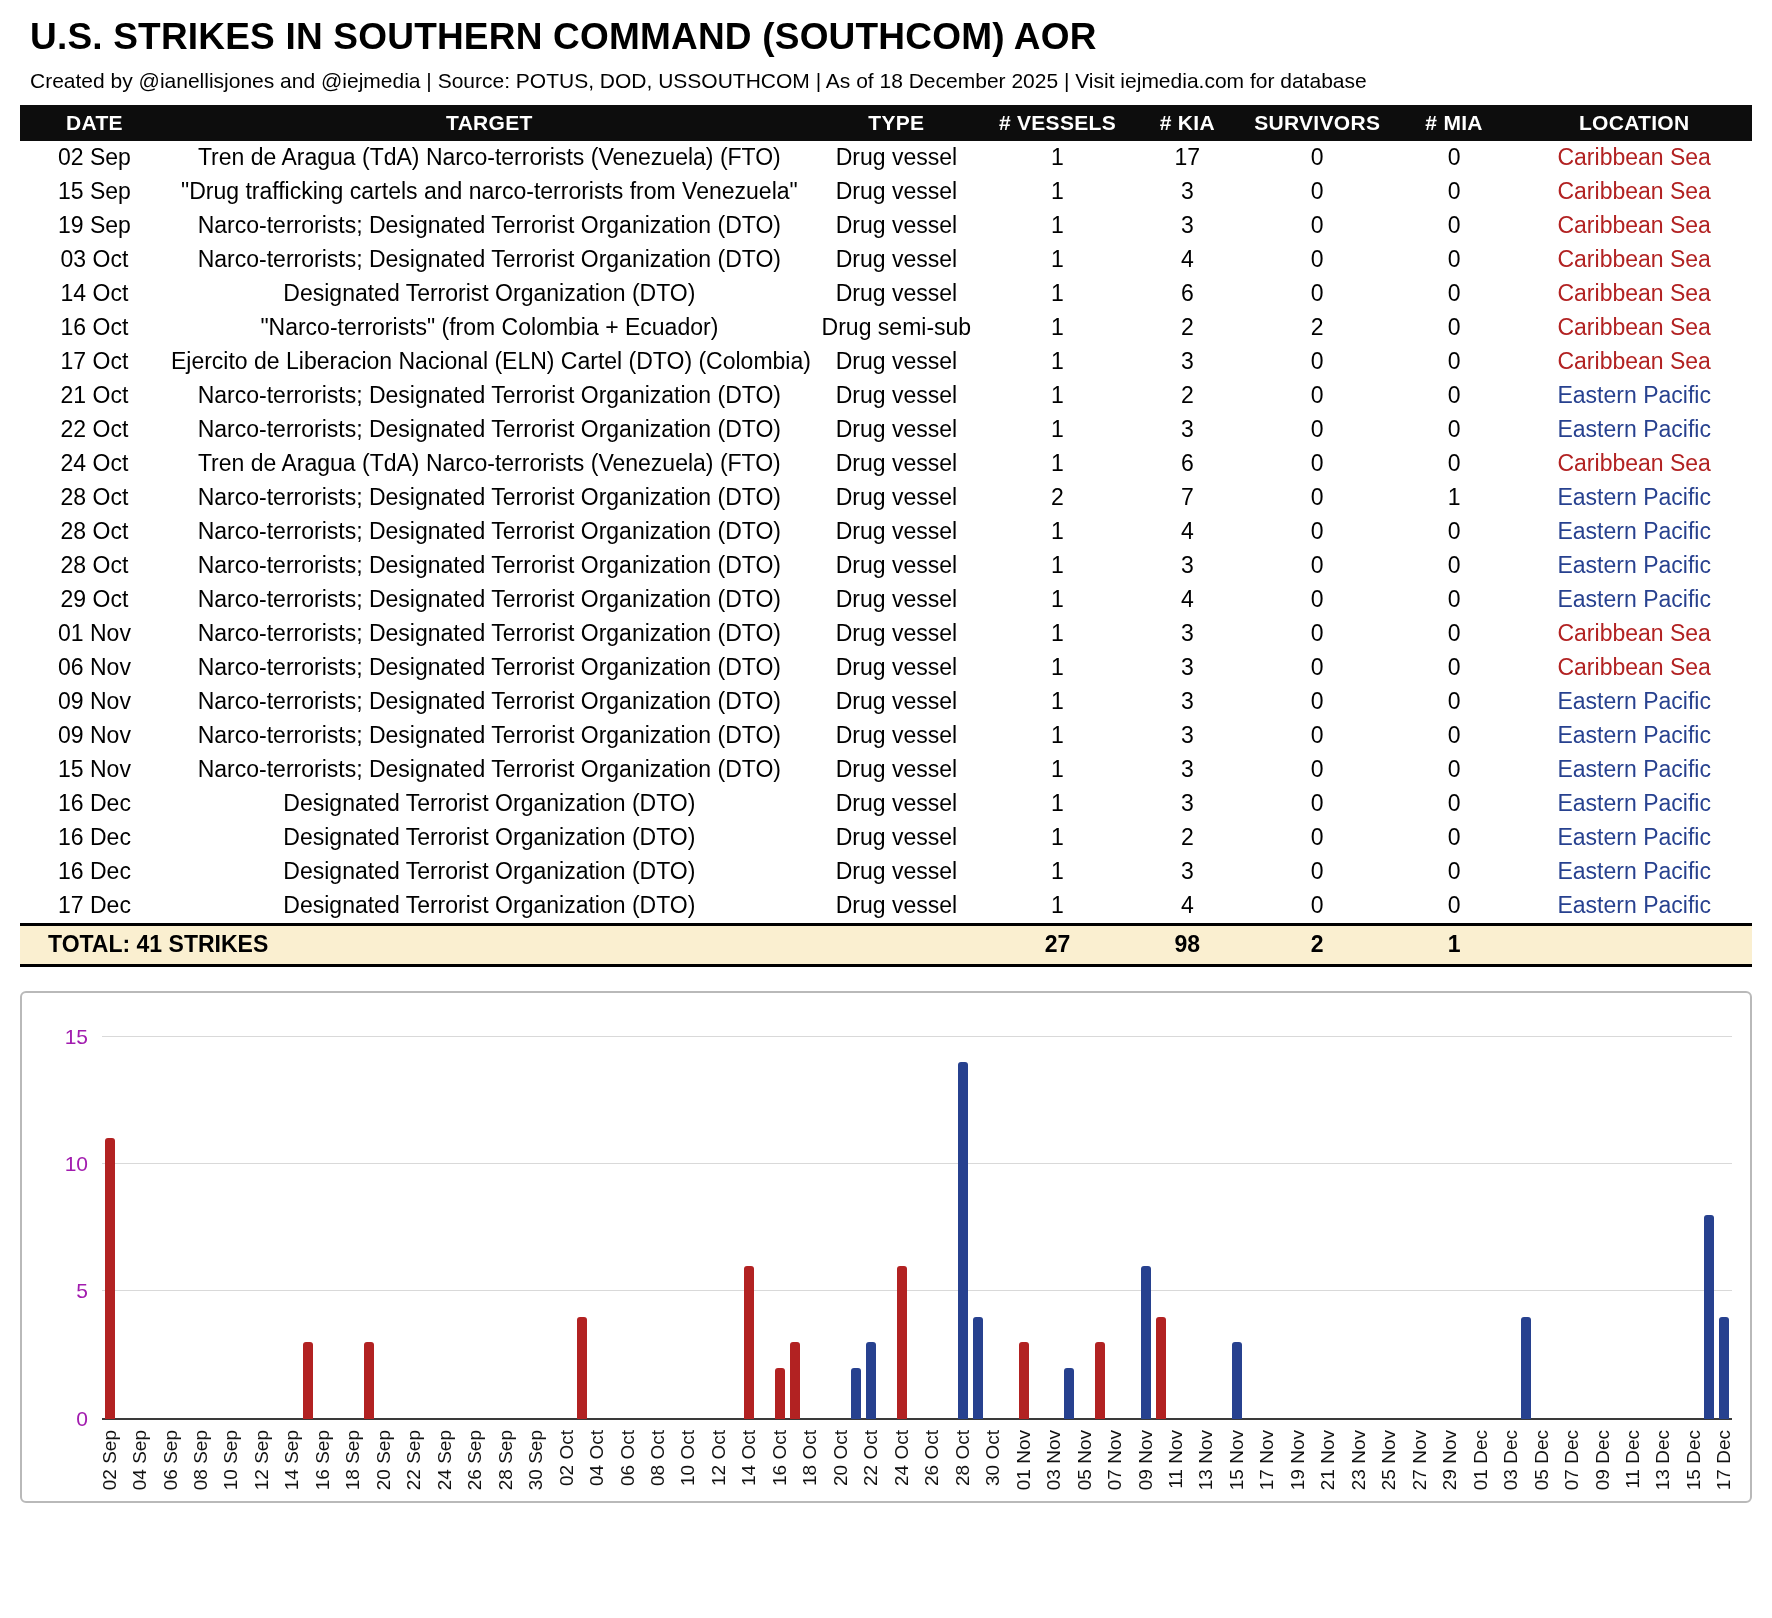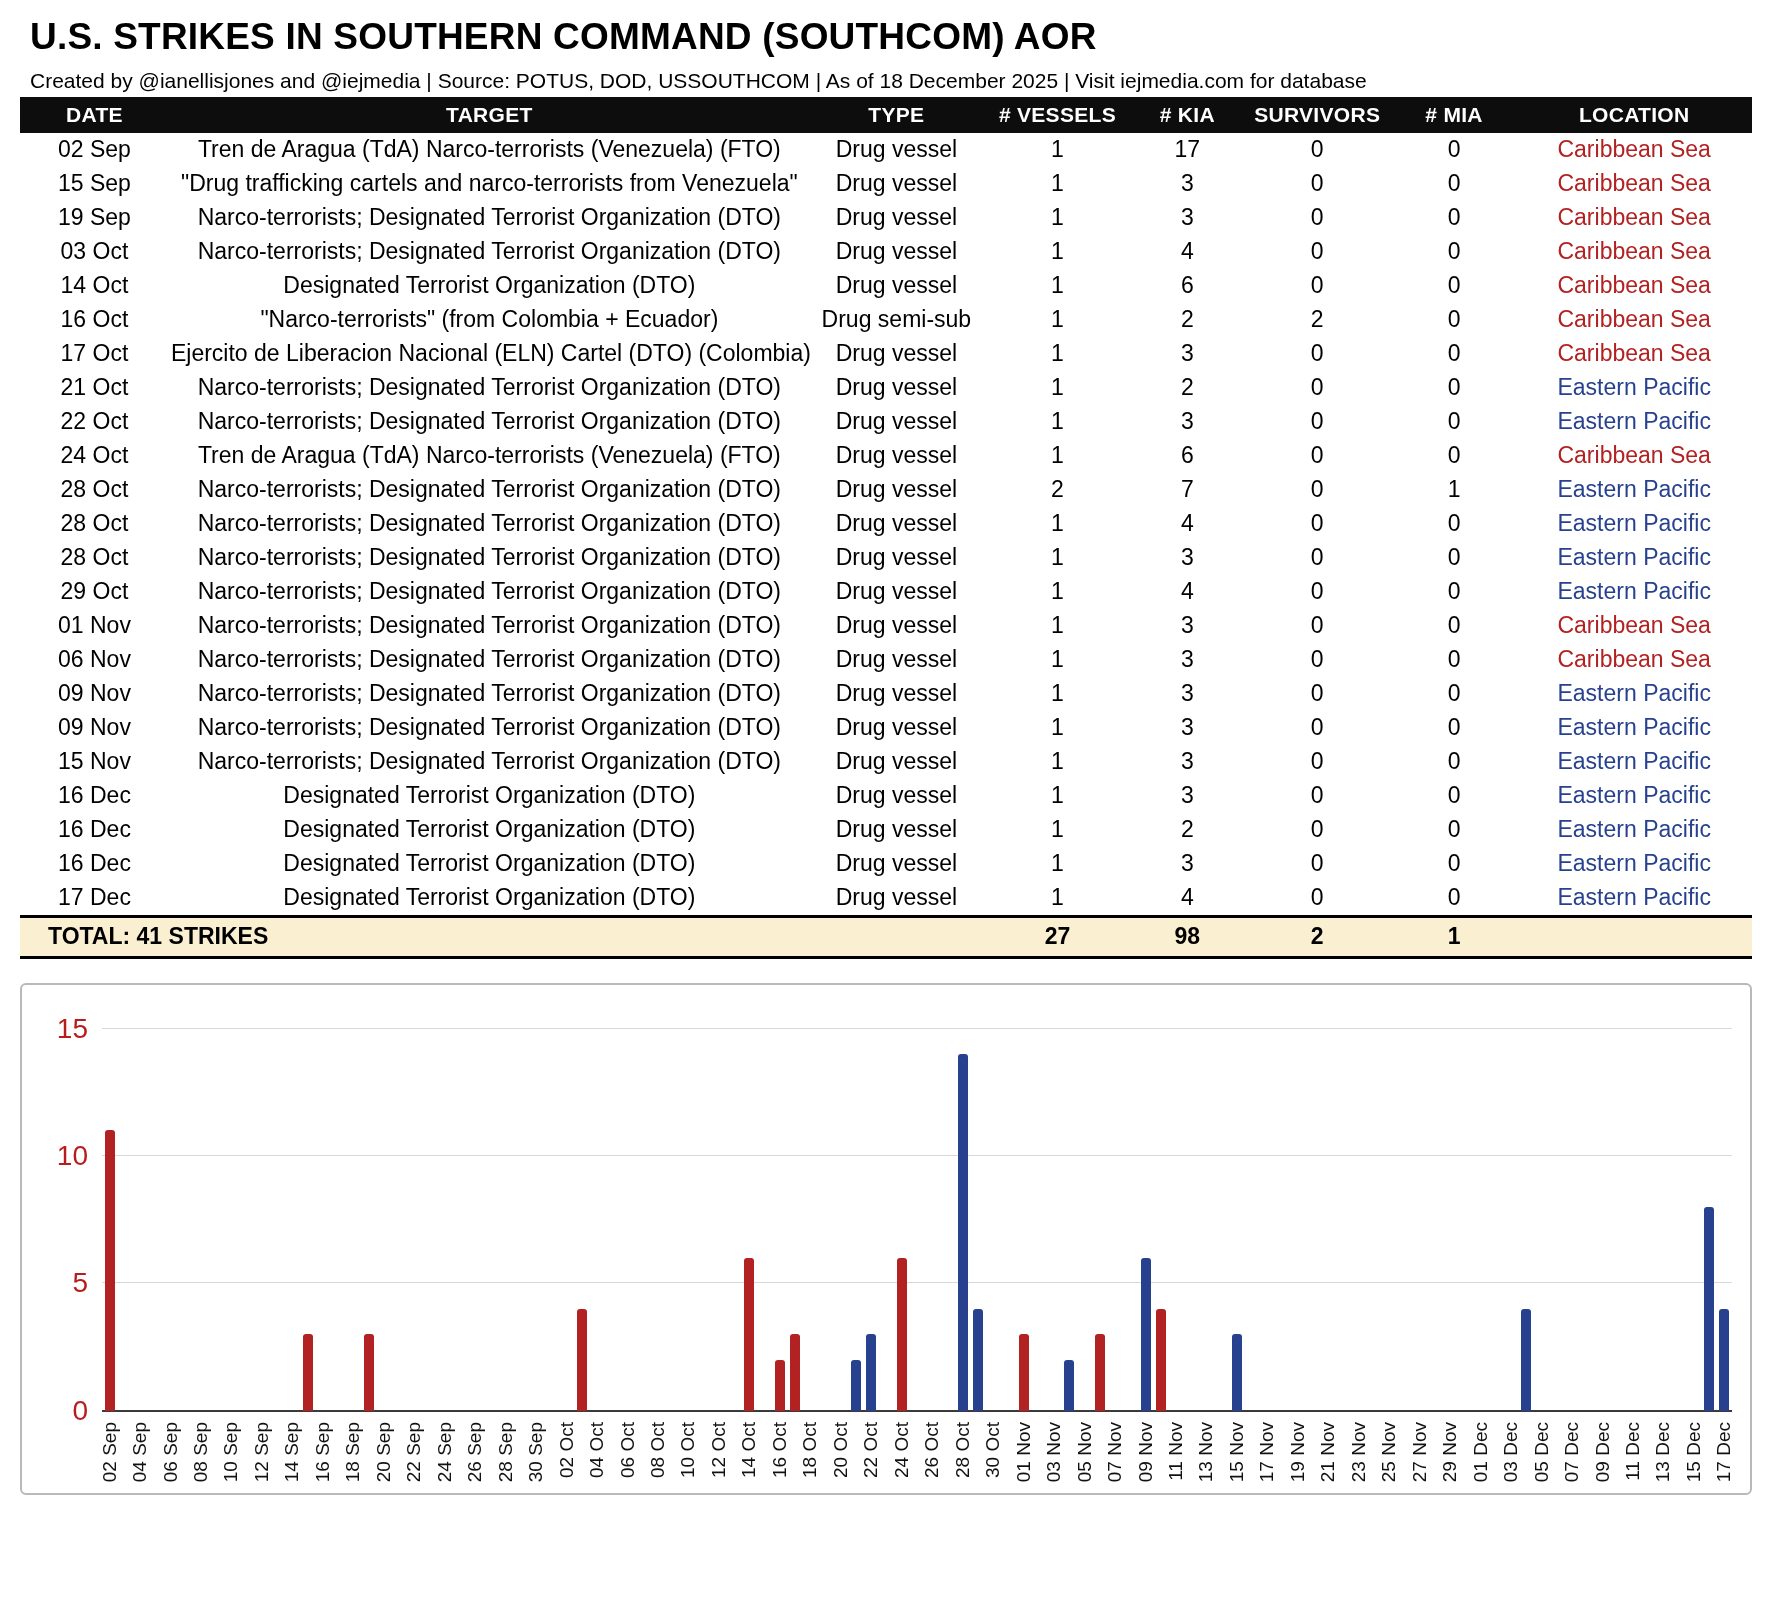--- a/index.html
+++ b/index.html
@@ -3,36 +3,36 @@
 <meta charset="utf-8">
 <style>
   html,body{margin:0;padding:0;background:#fff;}
   body{width:1772px;font-family:"Liberation Sans","DejaVu Sans",sans-serif;color:#000;}
   .page{width:1772px;}
 
   .hdr{padding:16px 0 0 30px;}
   .title{font-size:37px;font-weight:bold;letter-spacing:.2px;line-height:1.15;}
   .subtitle{font-size:21px;margin-top:10px;}
 
-  table.strikes{width:1732px;margin:4px 20px 0;border-collapse:collapse;table-layout:fixed;}
+  table.strikes{width:1732px;margin:12px 20px 0;border-collapse:collapse;table-layout:fixed;}
   table.strikes th{background:#0d0d0d;color:#fff;font-size:21px;font-weight:bold;
     padding:6px 2px;letter-spacing:.3px;}
   table.strikes td{font-size:23px;text-align:center;padding:3px 2px;height:28px;
     white-space:nowrap;overflow:hidden;}
   tr.total-row td{background:#FAEFD0;border-top:3px solid #000;border-bottom:3px solid #000;
     font-weight:bold;height:32px;}
   td.total-label{text-align:left !important;padding-left:28px !important;}
 
   .chart-box{position:relative;width:1728px;height:508px;margin:24px 20px 0;
     border:2px solid #b9b9b9;border-radius:6px;background:#fff;}
   .plot{position:absolute;left:80px;right:18px;top:44px;bottom:82px;}
   .gridline{position:absolute;left:0;right:0;height:1px;background:#d9d9d9;}
   .axis-x{position:absolute;left:0;right:0;bottom:-1px;height:2px;background:#3a3a3a;}
   .ylab{position:absolute;right:calc(100% + 14px);transform:translateY(-50%);
-    font-size:28px;color:#b91c1c;white-space:nowrap;}
+    font-size:21px;color:#a21caf;white-space:nowrap;}
   .bar{position:absolute;bottom:0;width:10px;border-radius:3px 3px 0 0;}
   .xtick{position:absolute;top:100%;margin-top:32px;width:64px;margin-left:-32px;
     text-align:right;transform:rotate(-90deg);font-size:19px;color:#111;white-space:nowrap;}
 </style>
 </head>
 <body>
 
 <div class="page">
 
   <div class="hdr">

